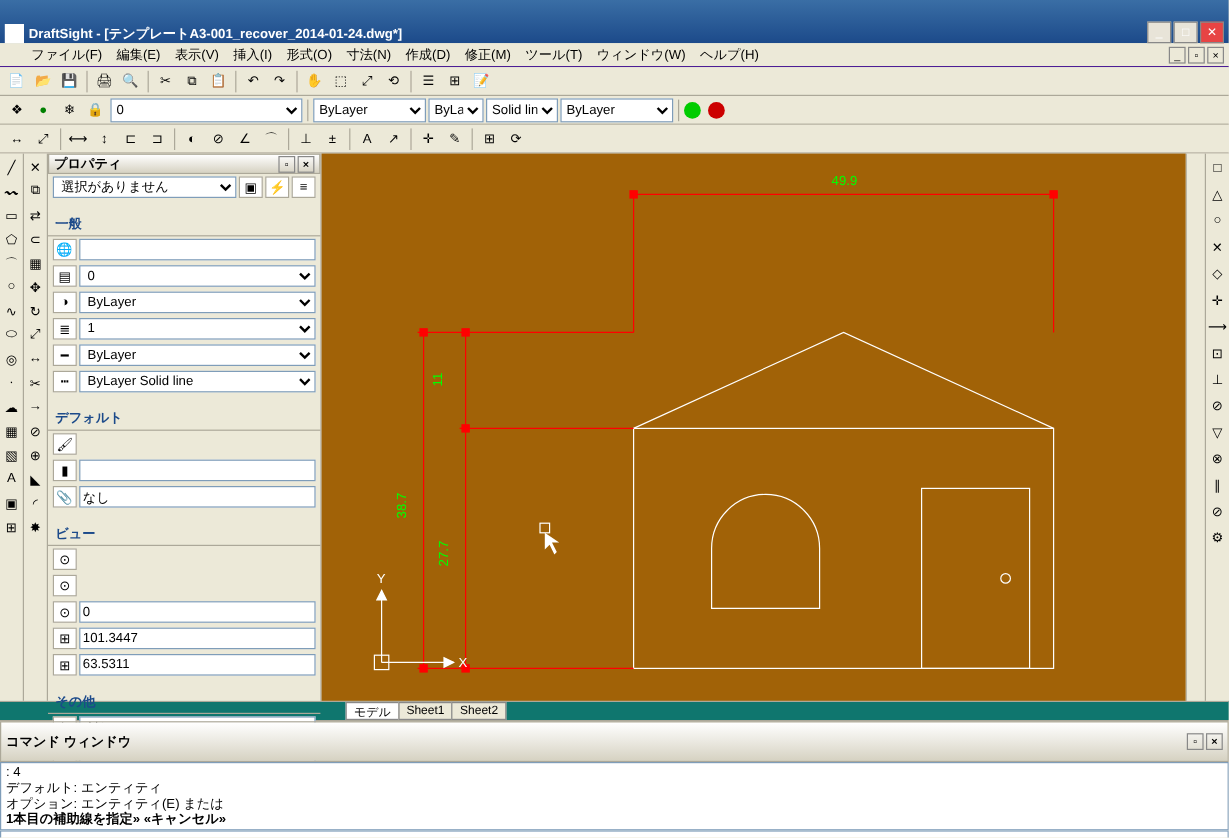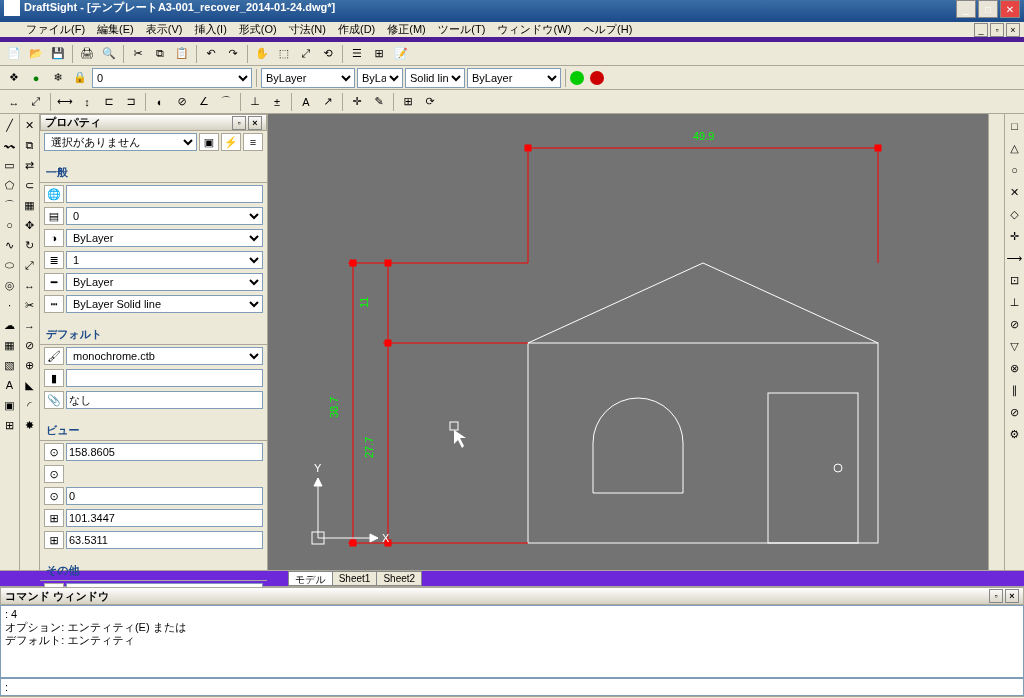--- a/index.html
+++ b/index.html
@@ -1,44 +1,44 @@
 <!DOCTYPE html>
 <html><head>
 <meta charset="utf-8">
 <style>
 * { margin:0; padding:0; box-sizing:border-box; font-family:"MS PGothic","Meiryo",sans-serif; font-size:11px; }
 body { background:#ece9d8; width:1024px; height:698px; overflow:hidden; position:relative; }
-.titlebar { height:22px; background:linear-gradient(#3a6ea5,#1c4a8a); color:#fff; display:flex; align-items:flex-start; padding:0 4px; }
+.titlebar { height:36px; background:linear-gradient(#3a6ea5,#1c4a8a); color:#fff; display:flex; align-items:flex-end; padding:0 4px; }
 .titlebar .icon { width:16px; height:16px; background:#fff; margin-right:4px; display:inline-block; }
 .titlebar .title { flex:1; font-weight:bold; }
 .winbtn { width:20px; height:18px; margin-left:2px; background:#e8e4d8; border:1px solid #888; display:flex; align-items:center; justify-content:center; font-size:10px; cursor:pointer; }
 .winbtn.close { background:#e74444; color:#fff; }
-.menubar { height:20px; background:#ece9d8; display:flex; align-items:center; padding:0 4px; border-bottom:5px solid #4c1d95; }
+.menubar { height:20px; background:#ece9d8; display:flex; align-items:center; padding:0 4px; border-bottom:1px solid #4c1d95; }
 .menubar .mi { padding:2px 6px; cursor:pointer; }
 .menubar .mdibtn { width:14px; height:14px; margin-left:2px; border:1px solid #888; background:#ece9d8; font-size:9px; display:flex; align-items:center; justify-content:center; cursor:pointer; }
 .toolbar { height:24px; background:#ece9d8; border-bottom:1px solid #aca899; display:flex; align-items:center; padding:0 4px; gap:2px; }
 .tbtn { width:20px; height:20px; border:1px solid transparent; display:flex; align-items:center; justify-content:center; cursor:pointer; }
 .tsep { width:1px; height:18px; background:#aca899; margin:0 2px; }
 .tsel { height:20px; border:1px solid #7f9db9; background:#fff; }
 .tcircle { width:14px; height:14px; border-radius:50%; }
 .main { display:flex; height:calc(100% - 22px - 20px - 24px - 24px - 24px - 110px - 18px); }
 .ltoolcol { width:20px; background:#ece9d8; border-right:1px solid #aca899; display:flex; flex-direction:column; padding:2px 0; gap:2px; align-items:center; }
 .ltoolcol .tbtn { width:18px; height:18px; }
 .rtoolcol { width:20px; background:#ece9d8; border-left:1px solid #aca899; display:flex; flex-direction:column; padding:2px 0; gap:2px; align-items:center; }
 .proppanel { width:228px; background:#ece9d8; border-right:1px solid #aca899; display:flex; flex-direction:column; }
-.panelhdr { height:18px; background:linear-gradient(#fff,#d6d2c2); border:1px solid #aca899; display:flex; align-items:center; padding:0 4px; font-weight:bold; }
+.panelhdr { height:34px; background:linear-gradient(#fff,#d6d2c2); border:1px solid #aca899; display:flex; align-items:center; padding:0 4px; font-weight:bold; }
 .panelhdr .spacer { flex:1; }
 .panelhdr .pb { width:14px; height:14px; border:1px solid #888; margin-left:2px; font-size:9px; display:flex; align-items:center; justify-content:center; cursor:pointer; }
 .proprow { display:flex; align-items:flex-end; padding:2px 4px; gap:2px; }
 .proprow select, .proprow input { flex:1; height:18px; border:1px solid #7f9db9; background:#fff; padding:0 2px; }
 .proprow .ricon { width:20px; height:18px; border:1px solid #aca899; background:#fff; display:flex; align-items:center; justify-content:center; }
 .sechdr { color:#1c4a8a; padding:2px 6px; font-weight:bold; border-bottom:1px solid #aca899; margin-top:10px; }
-.canvas { flex:1; background:#737373; position:relative; overflow:hidden; }
+.canvas { flex:1; background:#a16207; position:relative; overflow:hidden; }
 .scrolly { width:16px; background:#ece9d8; border-left:1px solid #aca899; }
-.scrollx { height:16px; background:#6d28d9; border-top:1px solid #aca899; display:flex; }
+.scrollx { height:16px; background:#0f766e; border-top:1px solid #aca899; display:flex; }
 .tab { background:#ece9d8; border:1px solid #888; padding:1px 6px; margin-right:-1px; font-size:10px; cursor:pointer; }
 .tab.active { background:#fff; }
 .cmdpanel { height:110px; display:flex; flex-direction:column; border-top:1px solid #aca899; }
 .cmdout { flex:1; background:#fff; border:1px solid #7f9db9; padding:2px 4px; overflow:hidden; line-height:13px; }
 .cmdin { height:18px; display:flex; }
 .cmdin input { flex:1; border:1px solid #7f9db9; padding:0 4px; }
 .statusbar { height:18px; background:#ece9d8; border-top:1px solid #aca899; display:flex; align-items:center; padding:0 4px; gap:4px; }
 .statusbtn { height:16px; padding:0 6px; border:1px solid #888; background:#ece9d8; font-size:10px; cursor:pointer; }
 svg { display:block; }
 </style>
@@ -212,34 +212,32 @@
         <div class="ricon">━</div>
         <select><option>ByLayer</option></select>
       </div>
     <div class="proprow">
         <div class="ricon">┅</div>
         <select><option>ByLayer    Solid line</option></select>
       </div>
     <div class="sechdr">デフォルト</div>
     <div class="proprow">
         <div class="ricon">🖌</div>
-        <select><option>monochrome.ctb</option></select>
       </div>
     <div class="proprow">
         <div class="ricon">▮</div>
         <input style="">
       </div>
     <div class="proprow">
         <div class="ricon">📎</div>
         <input value="なし" style="">
       </div>
     <div class="sechdr">ビュー</div>
     <div class="proprow">
         <div class="ricon">⊙</div>
-        <input value="158.8605" style="">
       </div>
     <div class="proprow">
         <div class="ricon">⊙</div>
       </div>
     <div class="proprow">
         <div class="ricon">⊙</div>
         <input value="0" style="">
       </div>
     <div class="proprow">
         <div class="ricon">⊞</div>
@@ -345,22 +343,23 @@
 
 <div class="cmdpanel">
   <div class="panelhdr">
     <span>コマンド ウィンドウ</span>
     <span class="spacer"></span>
     <div class="pb">▫</div>
     <div class="pb">×</div>
   </div>
   <div class="cmdout">
     <div>: 4</div>
+    <div style="color:#000">デフォルト: エンティティ</div>
     <div>オプション: エンティティ(E) または</div>
-    <div style="color:#000">デフォルト: エンティティ</div>
+    <div style="font-weight:bold">1本目の補助線を指定» «キャンセル»</div>
   </div>
   <div class="cmdin">
       <input value=":" style="">
     </div>
 </div>
 
 <div class="statusbar">
   <span style="flex:1"></span>
   <button class="statusbtn">スナップ</button>
   <button class="statusbtn">グリッド</button>

